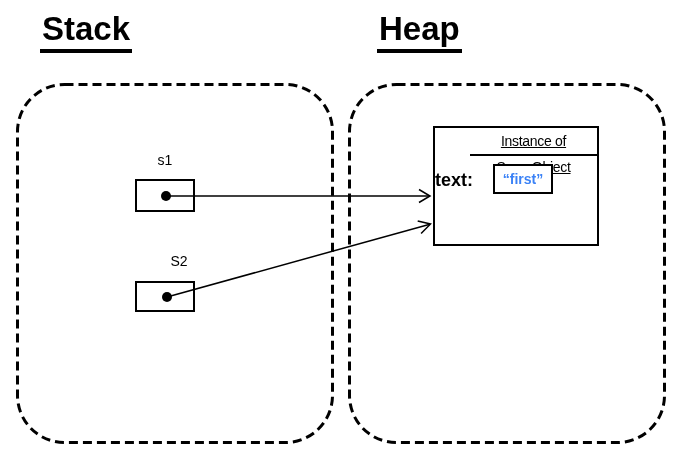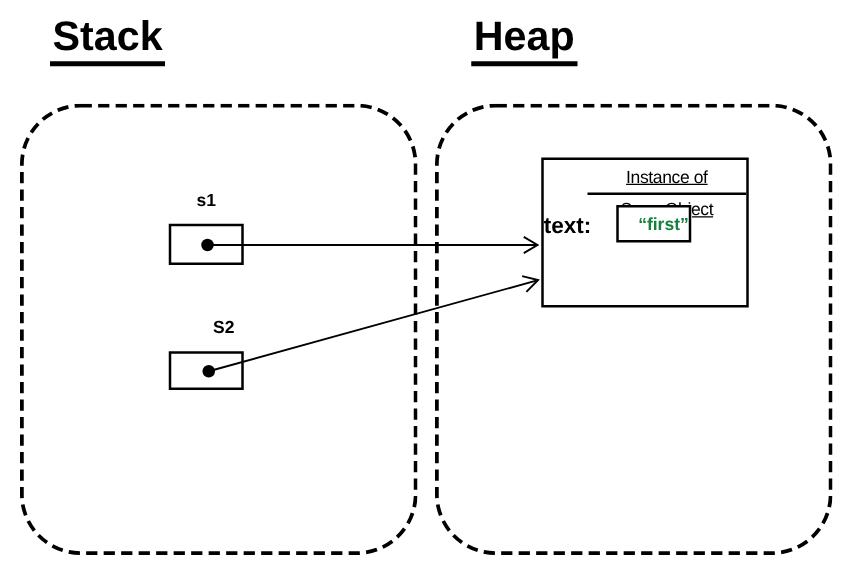--- a/index.html
+++ b/index.html
@@ -37,21 +37,21 @@
 
   
   .region-svg { position: absolute; }
 
   
   .var-label {
     position: absolute;
     width: 60px;
     text-align: center;
     font-size: 14px;
-    font-weight: bold;
+    font-weight: normal;
     color: #000;
   }
   .var-box {
     position: absolute;
     width: 60px;
     height: 33px;
     border: 2px solid #000;
     box-sizing: border-box;
     background: #ffffff;
   }
@@ -92,25 +92,25 @@
     color: #000;
   }
   .field-value-box {
     position: absolute;
     left: 58px;
     top: 8px;
     width: 60px;
     height: 30px;
     border: 2px solid #000;
     box-sizing: border-box;
-    text-align: right;
+    text-align: center;
     line-height: 26px;
     font-size: 14px;
     font-weight: bold;
-    color: #15803d;
+    color: #3b82f6;
     background: #ffffff;
   }
 
   
   .arrows-svg {
     position: absolute;
     left: 0; top: 0;
     pointer-events: none;
   }
 </style>

